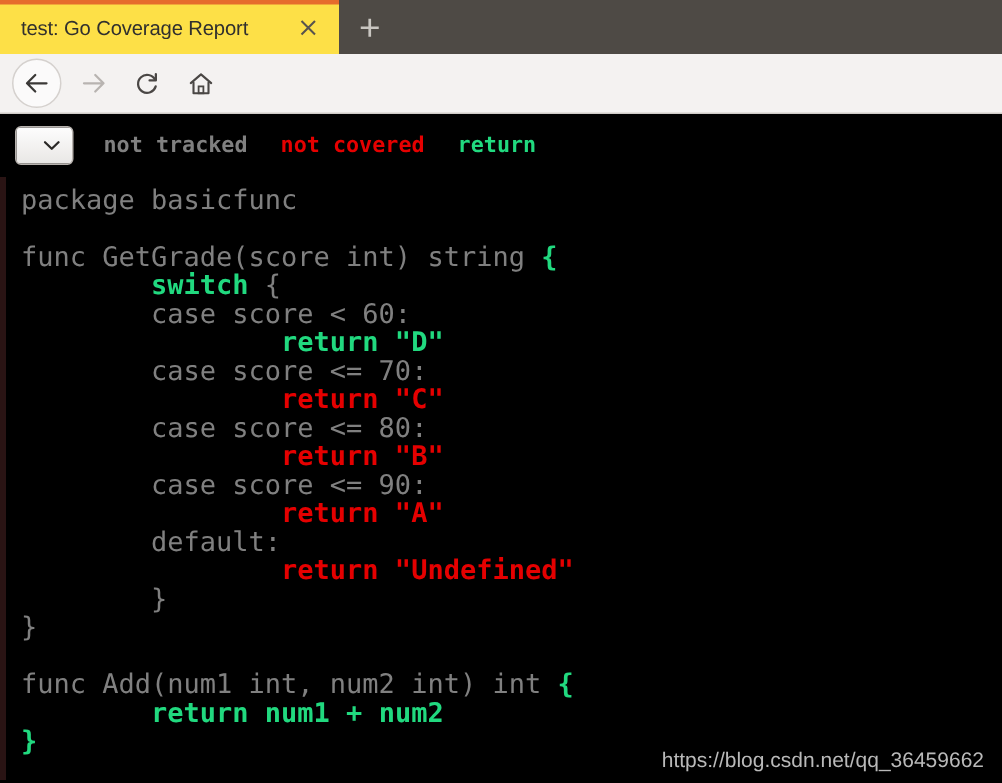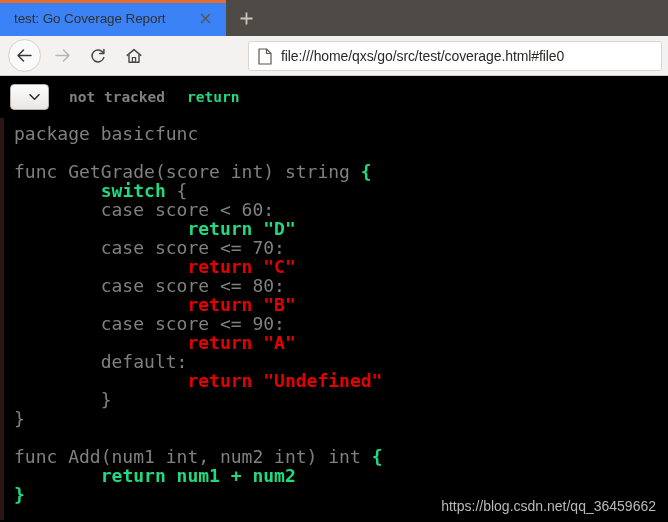--- a/index.html
+++ b/index.html
@@ -28,21 +28,21 @@
     height: 36px;
     background: #4e4a45;
     display: flex;
     align-items: flex-end;
     overflow: hidden;
   }
   .tab {
     position: relative;
     height: 36px;
     width: 226px;
-    background: #3b82f6;
+    background: #fde047;
     display: flex;
     align-items: center;
     box-sizing: border-box;
     padding: 0 6px 0 14px;
   }
   .tab::before {
     content: "";
     position: absolute;
     left: 0; right: 0; top: 0;
     height: 3px;
@@ -253,41 +253,33 @@
       </svg>
     </div>
     <div class="navbtn">
       <svg width="18" height="18" viewBox="0 0 18 18" aria-hidden="true">
         <path d="M2.2 8.4 L9 2.6 L15.8 8.4" stroke="#4a4745" stroke-width="1.4" fill="none" stroke-linecap="round" stroke-linejoin="round"></path>
         <path d="M4 8 L4 15.2 L14 15.2 L14 8" stroke="#4a4745" stroke-width="1.4" fill="none" stroke-linecap="round" stroke-linejoin="round"></path>
         <rect x="7.4" y="10.6" width="3.2" height="4.6" stroke="#4a4745" stroke-width="1.2" fill="none"></rect>
       </svg>
     </div>
 
-    <div class="urlbar">
-      <span class="pageicon">
-        <svg width="14" height="17" viewBox="0 0 14 17" aria-hidden="true">
-          <path d="M1 1 L8.5 1 L13 5.5 L13 16 L1 16 Z" stroke="#5a5752" stroke-width="1.2" fill="none" stroke-linejoin="round"></path>
-          <path d="M8.5 1 L8.5 5.5 L13 5.5" stroke="#5a5752" stroke-width="1.2" fill="none" stroke-linejoin="round"></path>
-        </svg>
-      </span>
-      <span class="urltext">file:///home/qxs/go/src/test/coverage.html#file0</span>
-    </div>
   </div>
 
   <div class="covheader">
     <div class="fileselect">
       <span class="caret">
         <svg width="11" height="8" viewBox="0 0 11 8" aria-hidden="true">
           <path d="M1 1.8 L5.5 6.2 L10 1.8" stroke="#2b2927" stroke-width="1.5" fill="none" stroke-linecap="round" stroke-linejoin="round"></path>
         </svg>
       </span>
     </div>
     <div class="legend">
       <span style="color:#808080">not tracked</span>
+      <span style="color:#e50000">not covered</span>
       <span style="color:#21d97f">return</span>
     </div>
   </div>
 
   <div class="codepane">
     <pre class="code" id="code-block"><span class="cov0">package basicfunc</span>
 <span class="cov0"></span>
 <span class="cov0">func GetGrade(score int) string </span><span class="cov-hit">{</span>
 <span class="cov0">        </span><span class="cov-hit">switch</span><span class="cov0"> {</span>
 <span class="cov0">        case score &lt; 60:</span>

